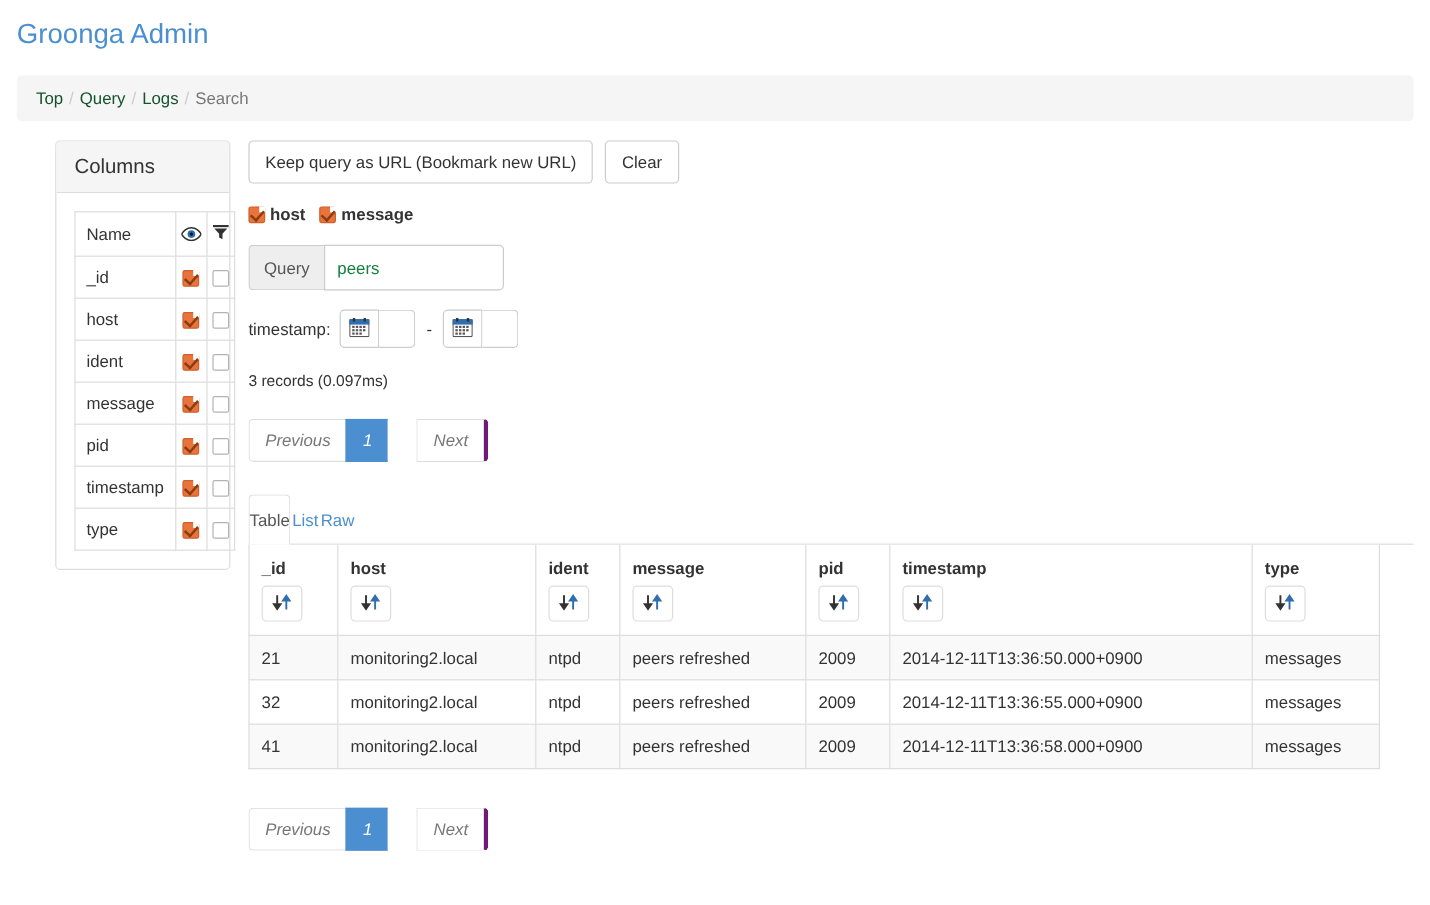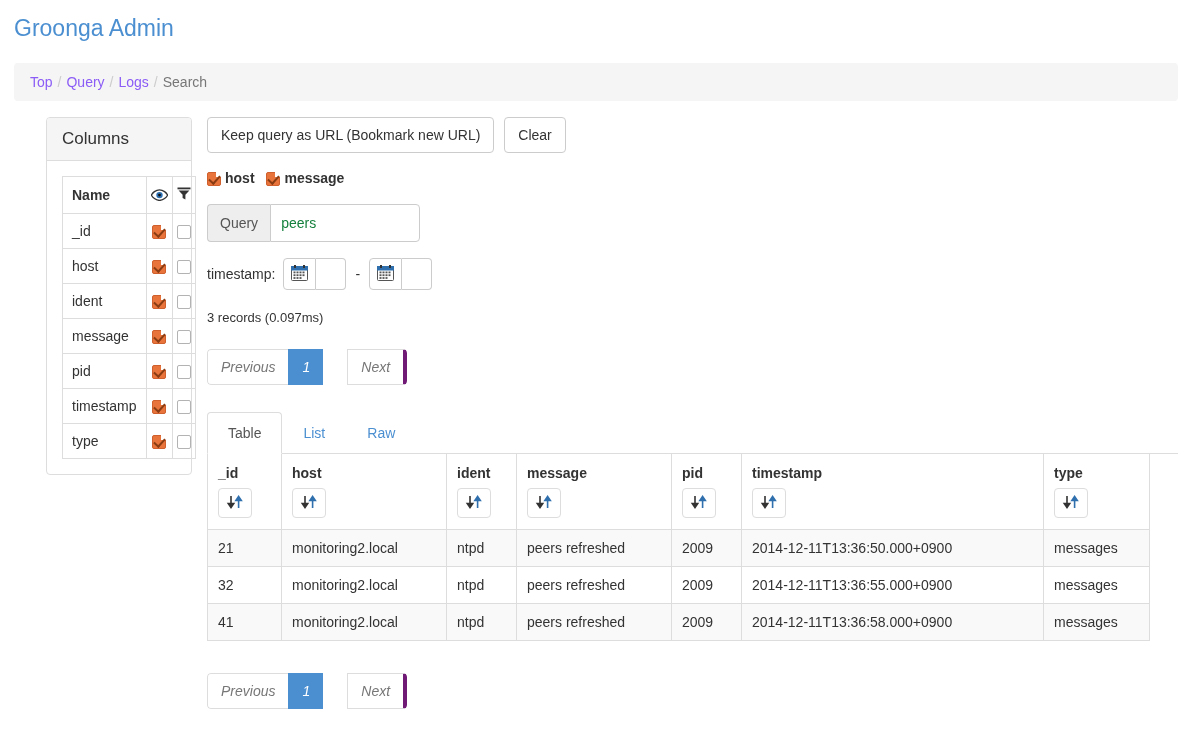--- a/index.html
+++ b/index.html
@@ -30,21 +30,21 @@
   
   .breadcrumb-bar {
     margin: 21px 14px 0 14px;
     background: #f5f5f5;
     border-radius: 4px;
     padding: 9px 16px;
     font-size: 14px;
     line-height: 20px;
   }
   .breadcrumb-bar a {
-    color: #8b5cf6;
+    color: #14532d;
     text-decoration: none;
   }
   .breadcrumb-sep {
     color: #cccccc;
     padding: 0 5px;
   }
   .breadcrumb-active { color: #777777; }
 
   
   .content {
@@ -84,21 +84,21 @@
   }
   table.col-table th,
   table.col-table td {
     border: 1px solid #dddddd;
     padding: 8px 9px;
     font-size: 14px;
     line-height: 18px;
     text-align: left;
     vertical-align: middle;
   }
-  table.col-table th { font-weight: bold; color: #333; padding: 9px; }
+  table.col-table th { font-weight: normal; color: #333; padding: 9px; }
   table.col-table th.icon-col,
   table.col-table td.icon-col {
     width: 25px;
     text-align: center;
     padding: 8px 4px;
   }
 
   
   .eye-icon { display: inline-block; vertical-align: middle; }
   .funnel-icon { display: inline-block; vertical-align: middle; }
@@ -273,21 +273,21 @@
   .nav-tabs {
     display: flex;
     list-style: none;
     margin: 0;
     padding: 0;
     border-bottom: 1px solid #dddddd;
   }
   .nav-tabs li { margin-bottom: -1px; }
   .nav-tabs a {
     display: block;
-    padding: 10px 20px;
+    padding: 10px 0;
     font-size: 14px;
     line-height: 20px;
     color: #4b8fd1;
     text-decoration: none;
     border: 1px solid transparent;
     border-radius: 4px 4px 0 0;
   }
   .nav-tabs li.active a {
     color: #555555;
     background: #ffffff;

